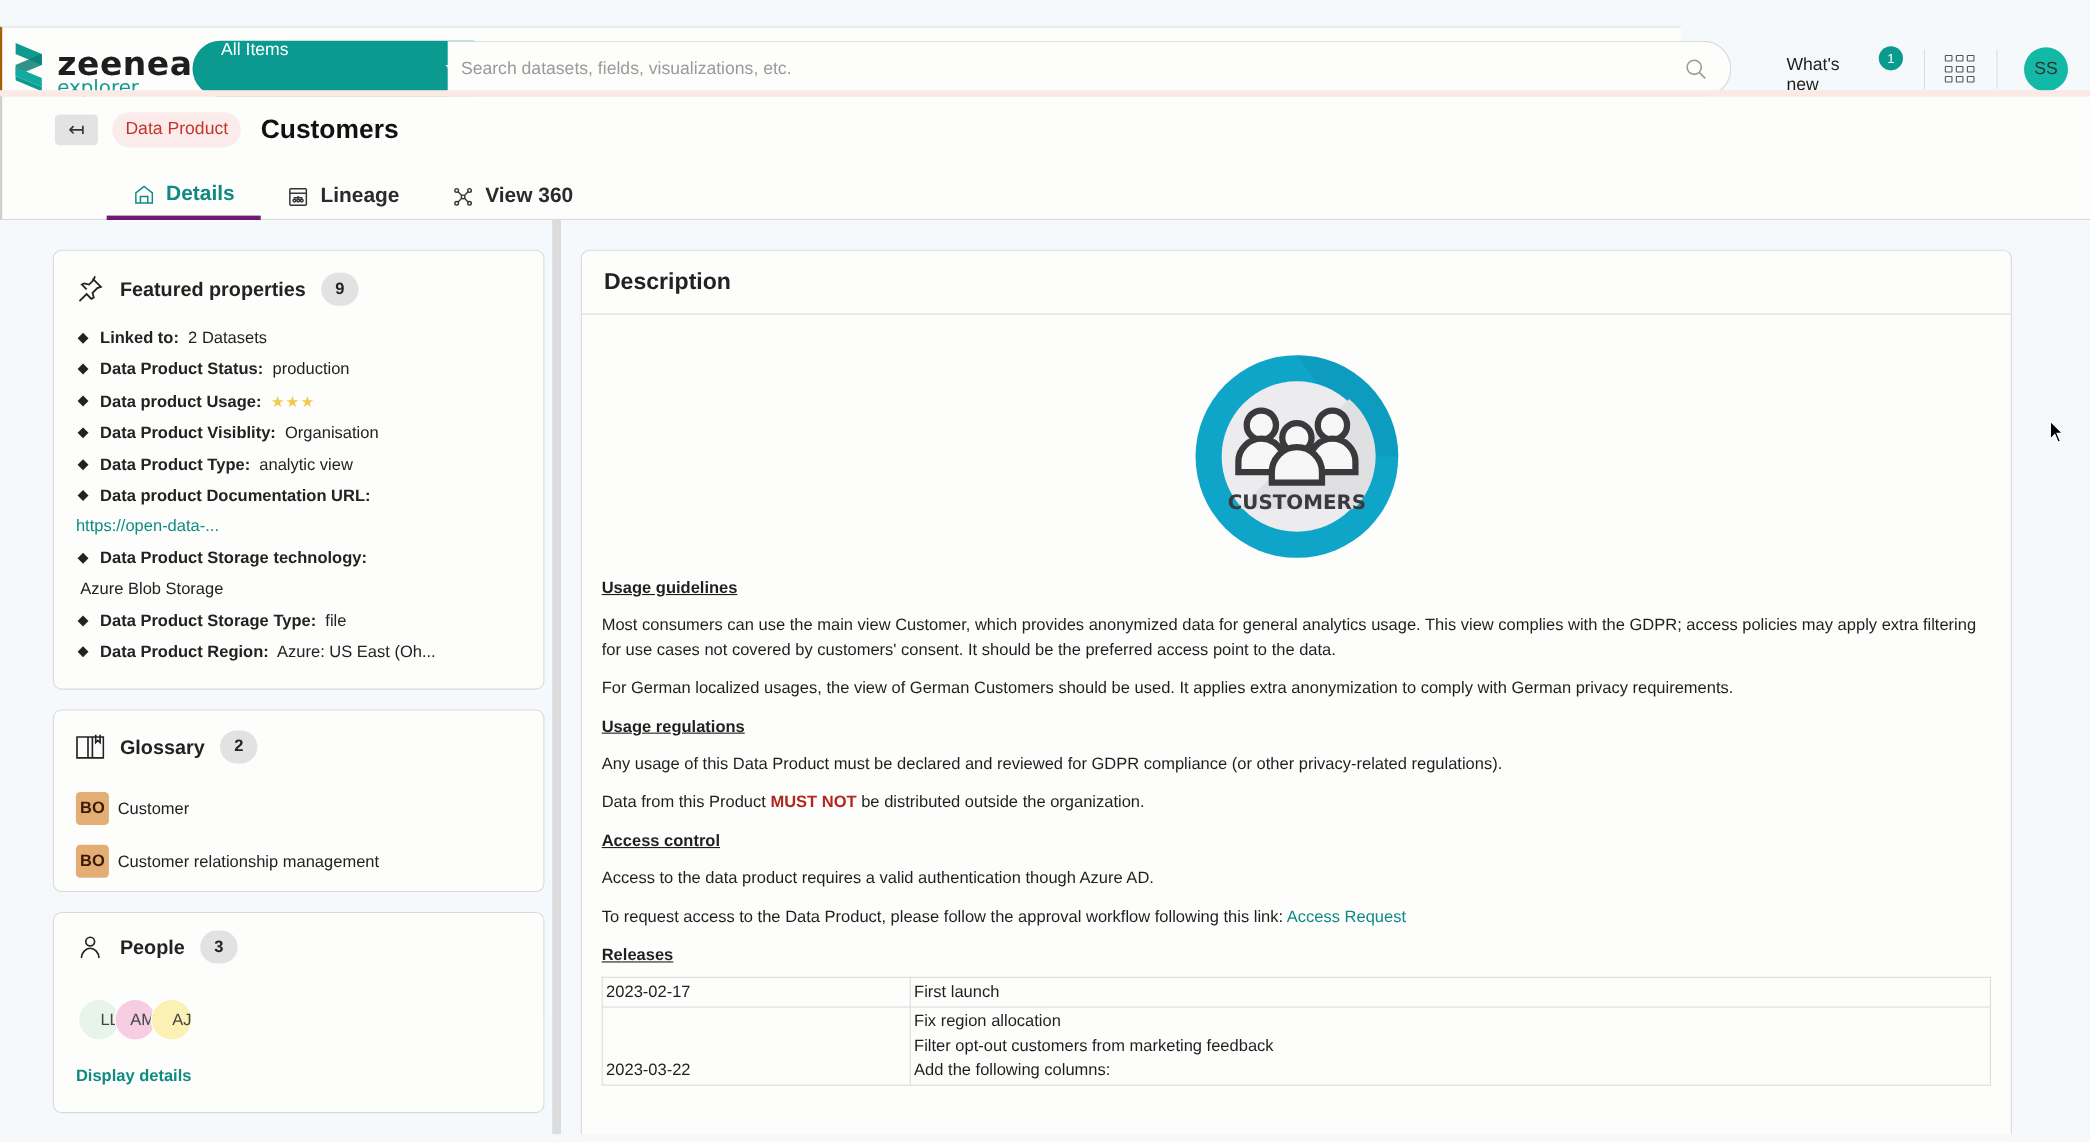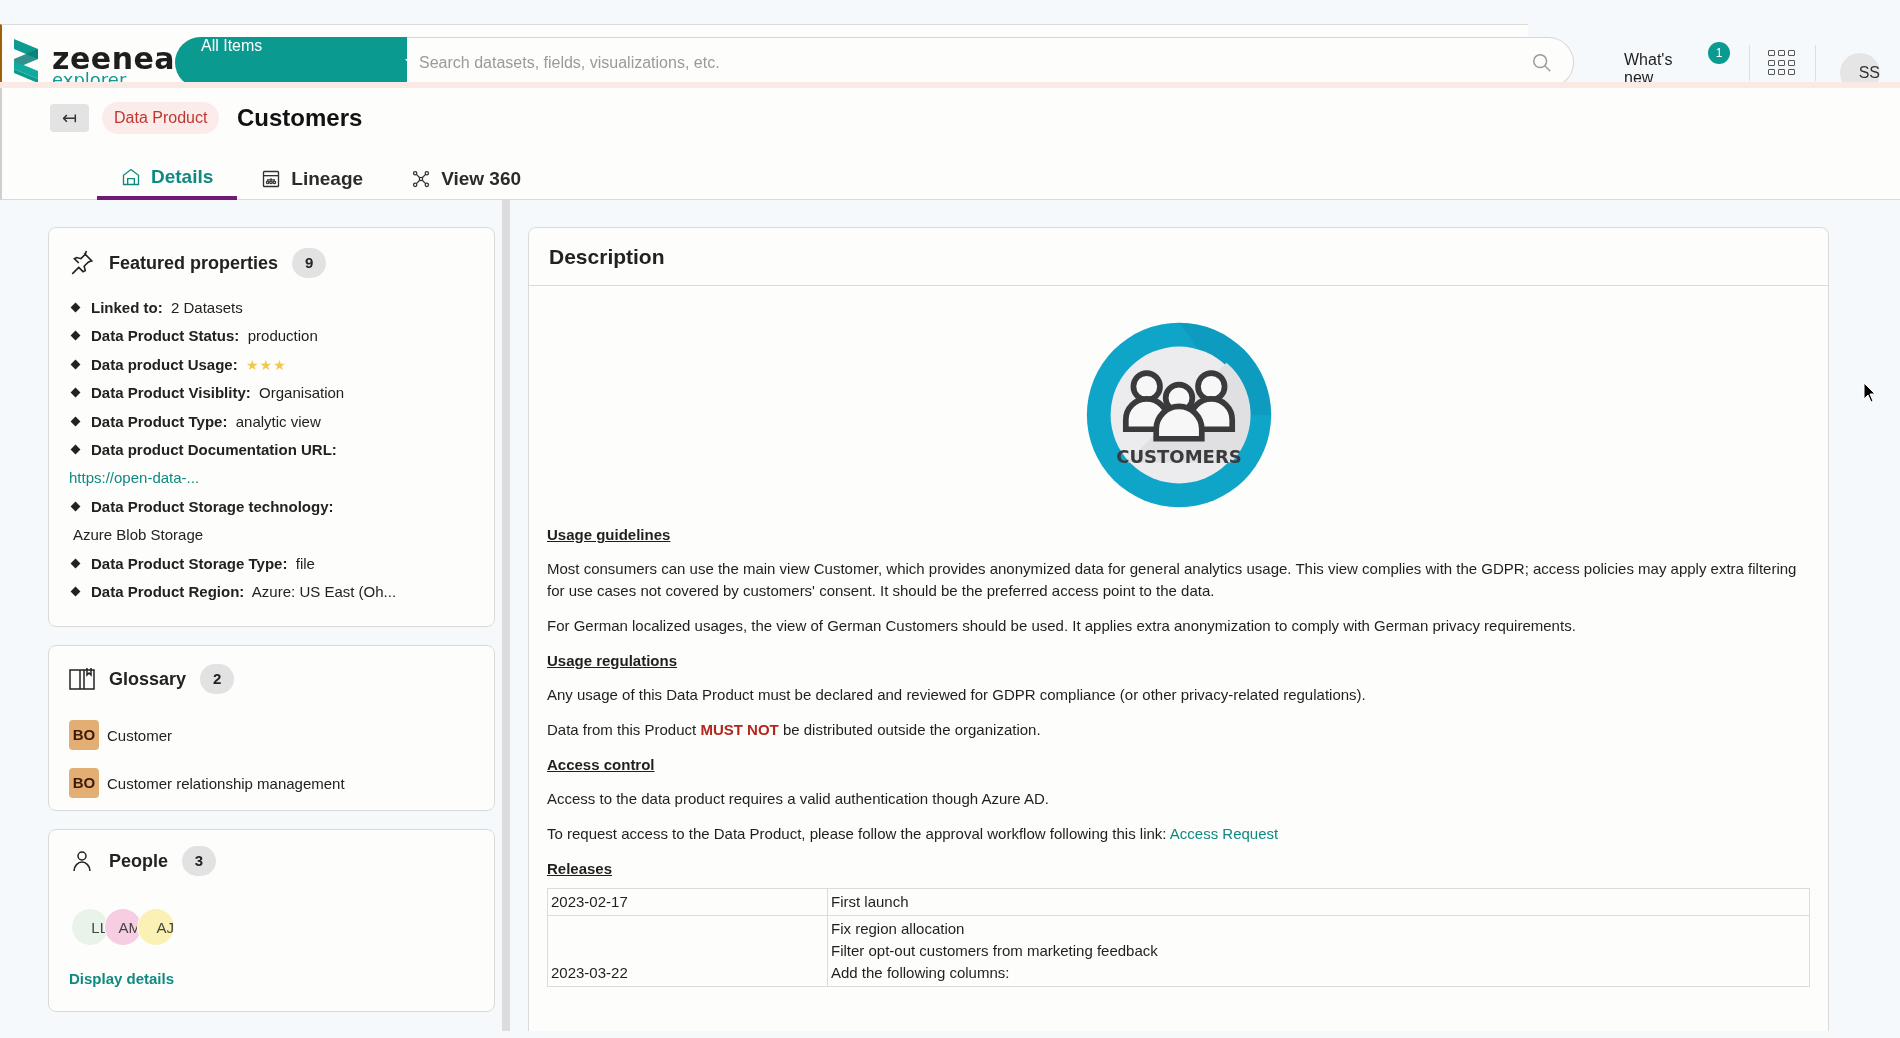--- a/index.html
+++ b/index.html
@@ -16,21 +16,21 @@
   .scope-caret { position: absolute; right: 14px; top: 22px; width: 0; height: 0; border-left: 6px solid transparent; border-right: 6px solid transparent; border-top: 7px solid #fff; }
   .search { position: absolute; left: 405px; top: 12px; width: 1167px; height: 51px; border: 1px solid #d6d6d6; border-left: none; border-radius: 0 26px 26px 0; background: #fdfdfc; }
   .search input { position: absolute; left: 12px; top: 0; width: 1080px; height: 49px; border: none; outline: none; background: transparent; font-size: 16px; color: #333; font-family: "Liberation Sans", sans-serif; }
   .search input::placeholder { color: #9a9a9a; }
   .search-icon { position: absolute; right: 20px; top: 14px; width: 22px; height: 22px; }
   .whatsnew { position: absolute; left: 1622px; top: 26px; font-size: 16px; color: #1e1e1e; }
   .badge-new { position: absolute; left: 1706px; top: 17px; width: 22px; height: 22px; border-radius: 50%; background: #0b9a8f; color: #fff; font-size: 12px; text-align: center; line-height: 22px; }
   .vsep { position: absolute; top: 20px; width: 1px; height: 36px; background: #dedede; }
   .apps-icon { position: absolute; left: 1766px; top: 25px; width: 28px; height: 26px; display: grid; grid-template-columns: repeat(3, 7px); grid-gap: 3px; }
   .apps-icon span { width: 7px; height: 6px; border: 1.3px solid #555; border-radius: 1px; }
-  .avatar { position: absolute; left: 1838px; top: 28px; width: 40px; height: 40px; border-radius: 50%; background: #e5e5e5; color: #333; font-size: 16px; text-align: right; line-height: 40px; }
+  .avatar { position: absolute; left: 1838px; top: 18px; width: 40px; height: 40px; border-radius: 50%; background: #14b8a6; color: #333; font-size: 16px; text-align: center; line-height: 40px; }
 
   
   .titlebar { position: absolute; left: 0; top: 88px; width: 1900px; height: 112px; background: #fdfdfc; border-left: 2px solid #cfcfcf; border-bottom: 1px solid #d9d9d9; }
   .back-btn { position: absolute; left: 48px; top: 16px; width: 39px; height: 28px; background: #e3e3e3; border-radius: 4px; border: none; color: #333; font-size: 18px; line-height: 28px; text-align: center; }
   .type-chip { position: absolute; left: 100px; top: 14px; height: 32px; padding: 0 12px; background: #fbeceb; border-radius: 16px; color: #c0362c; font-size: 16px; line-height: 32px; }
   .page-title { position: absolute; left: 235px; top: 16px; font-size: 24px; font-weight: bold; color: #111; }
   .tabs { position: absolute; left: 95px; top: 70px; height: 42px; display: flex; }
   .tab { display: flex; align-items: center; height: 42px; padding: 0 24px; font-size: 19px; font-weight: bold; color: #2b2b2b; gap: 10px; cursor: pointer; }
   .tab.active { color: #0f8a82; border-bottom: 4px solid #701a75; }
   .tab svg { width: 20px; height: 20px; }

